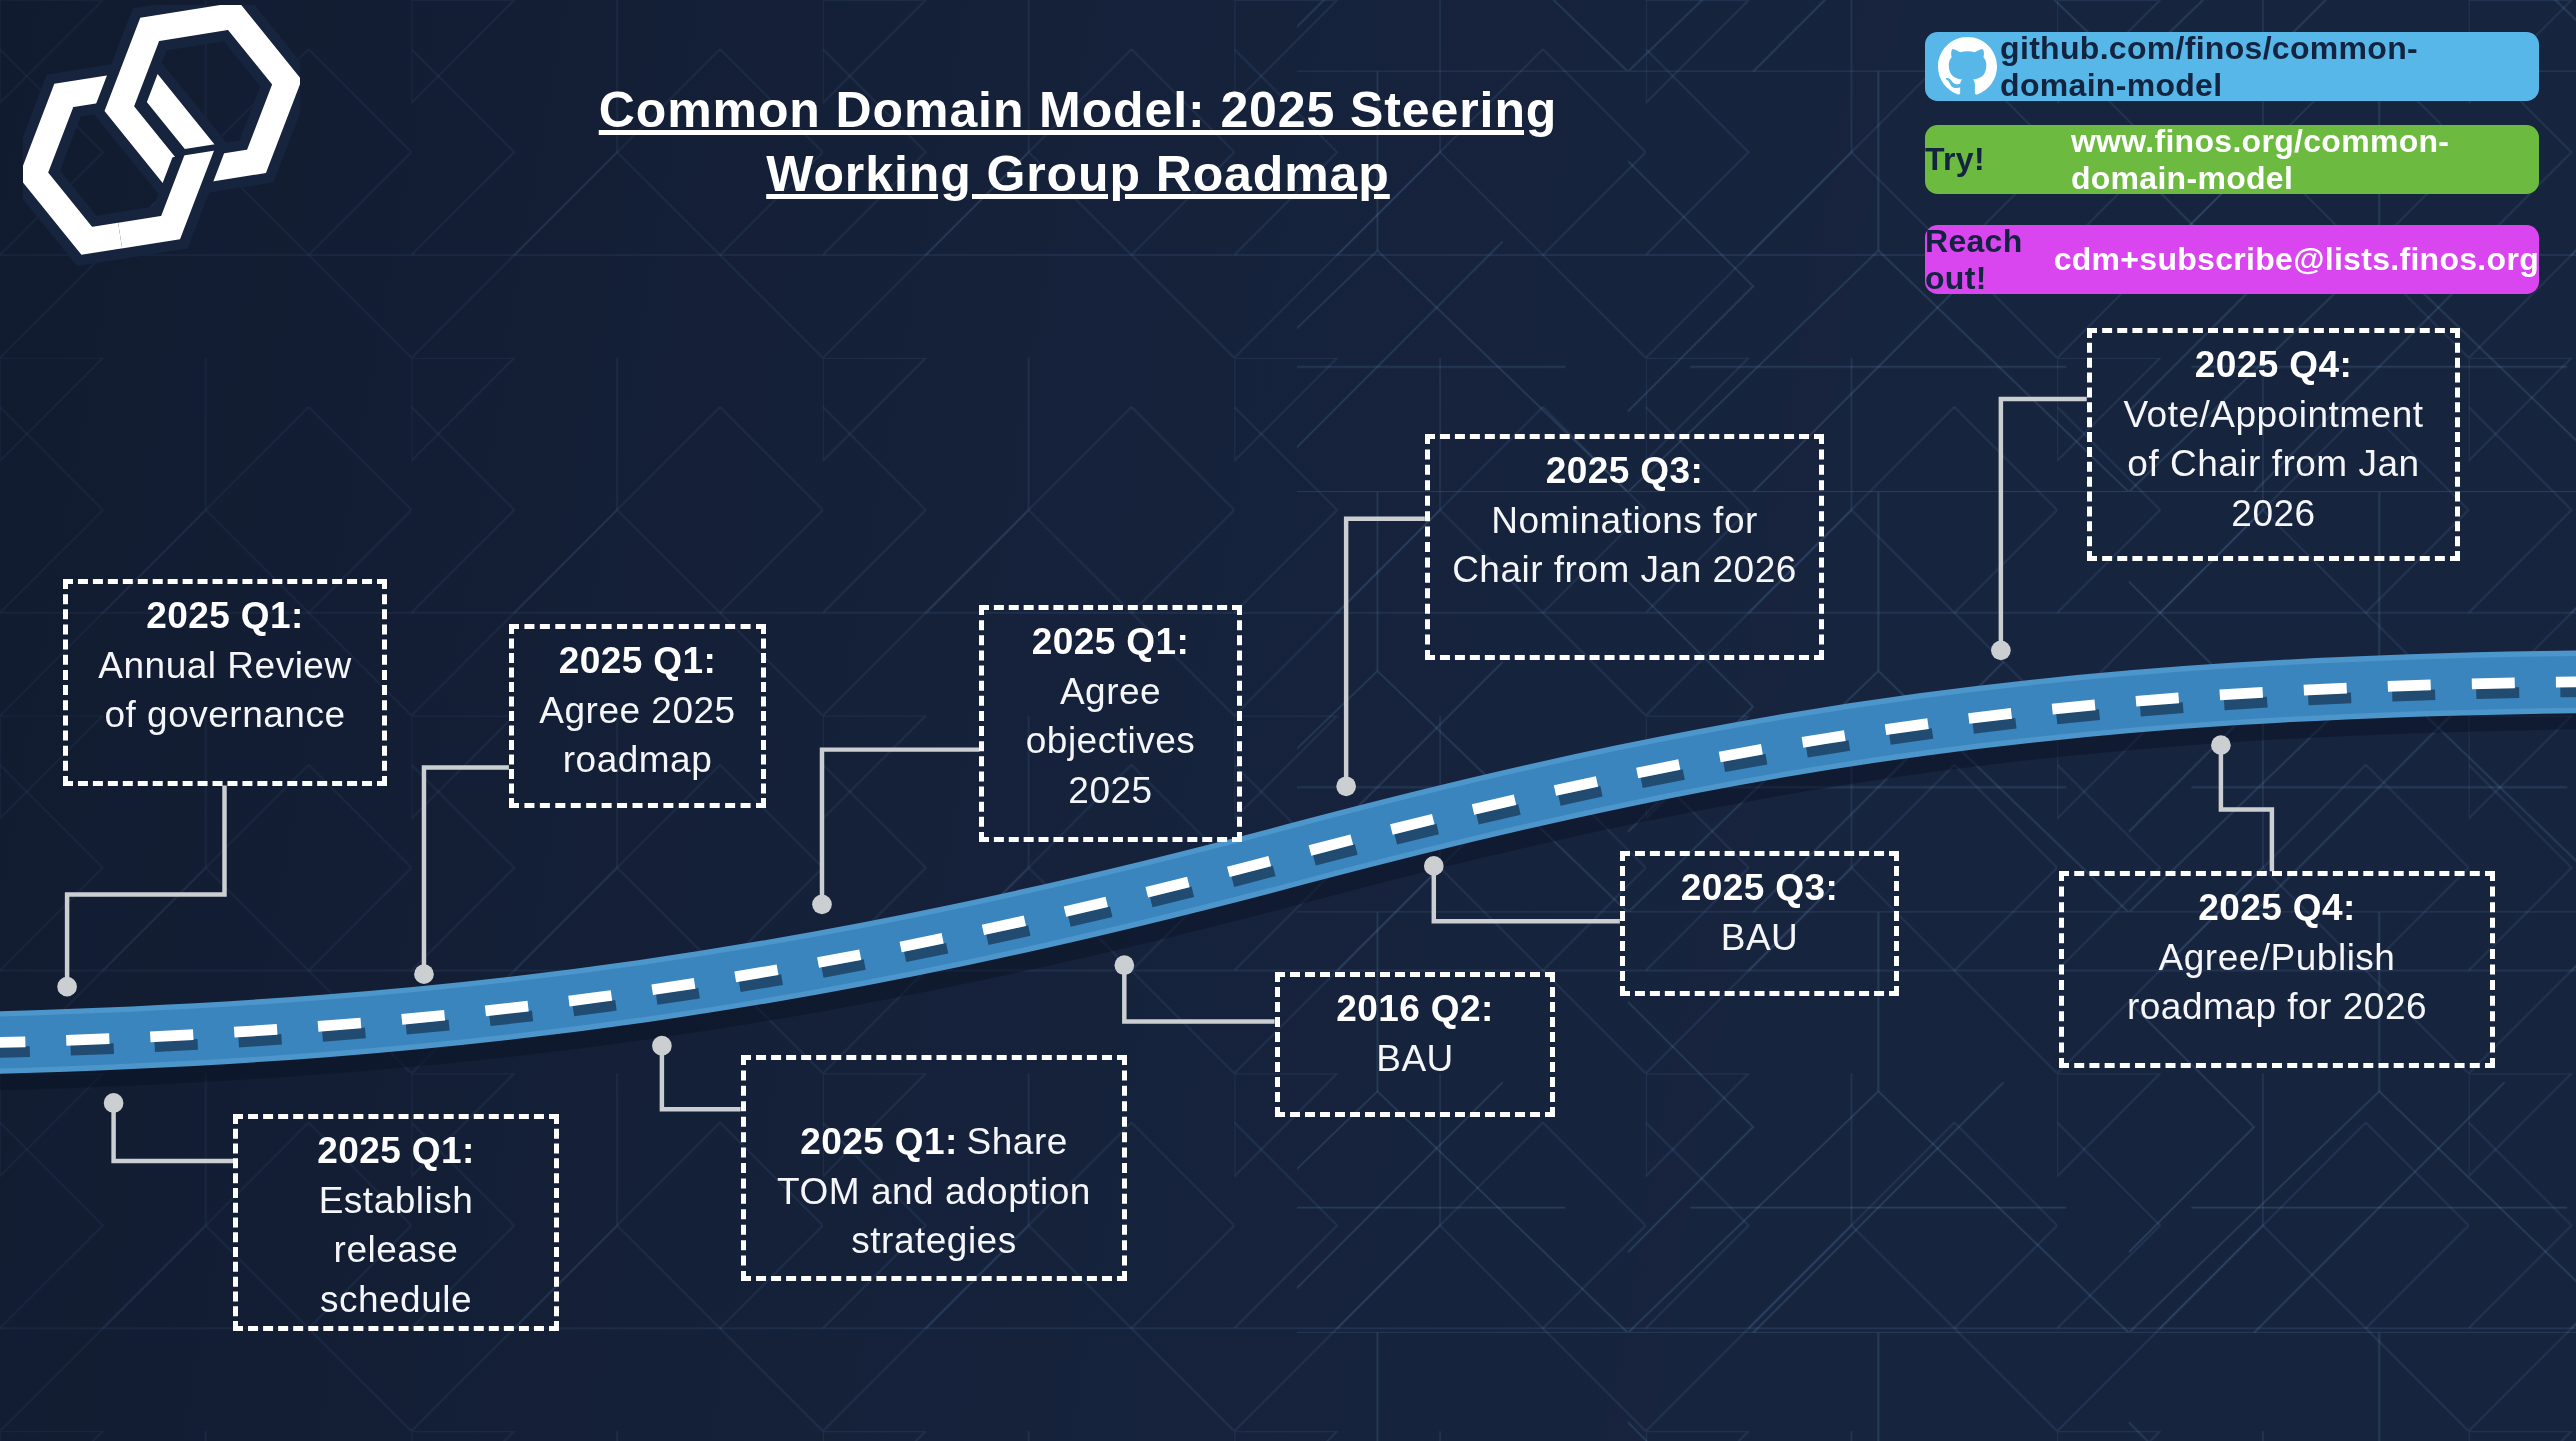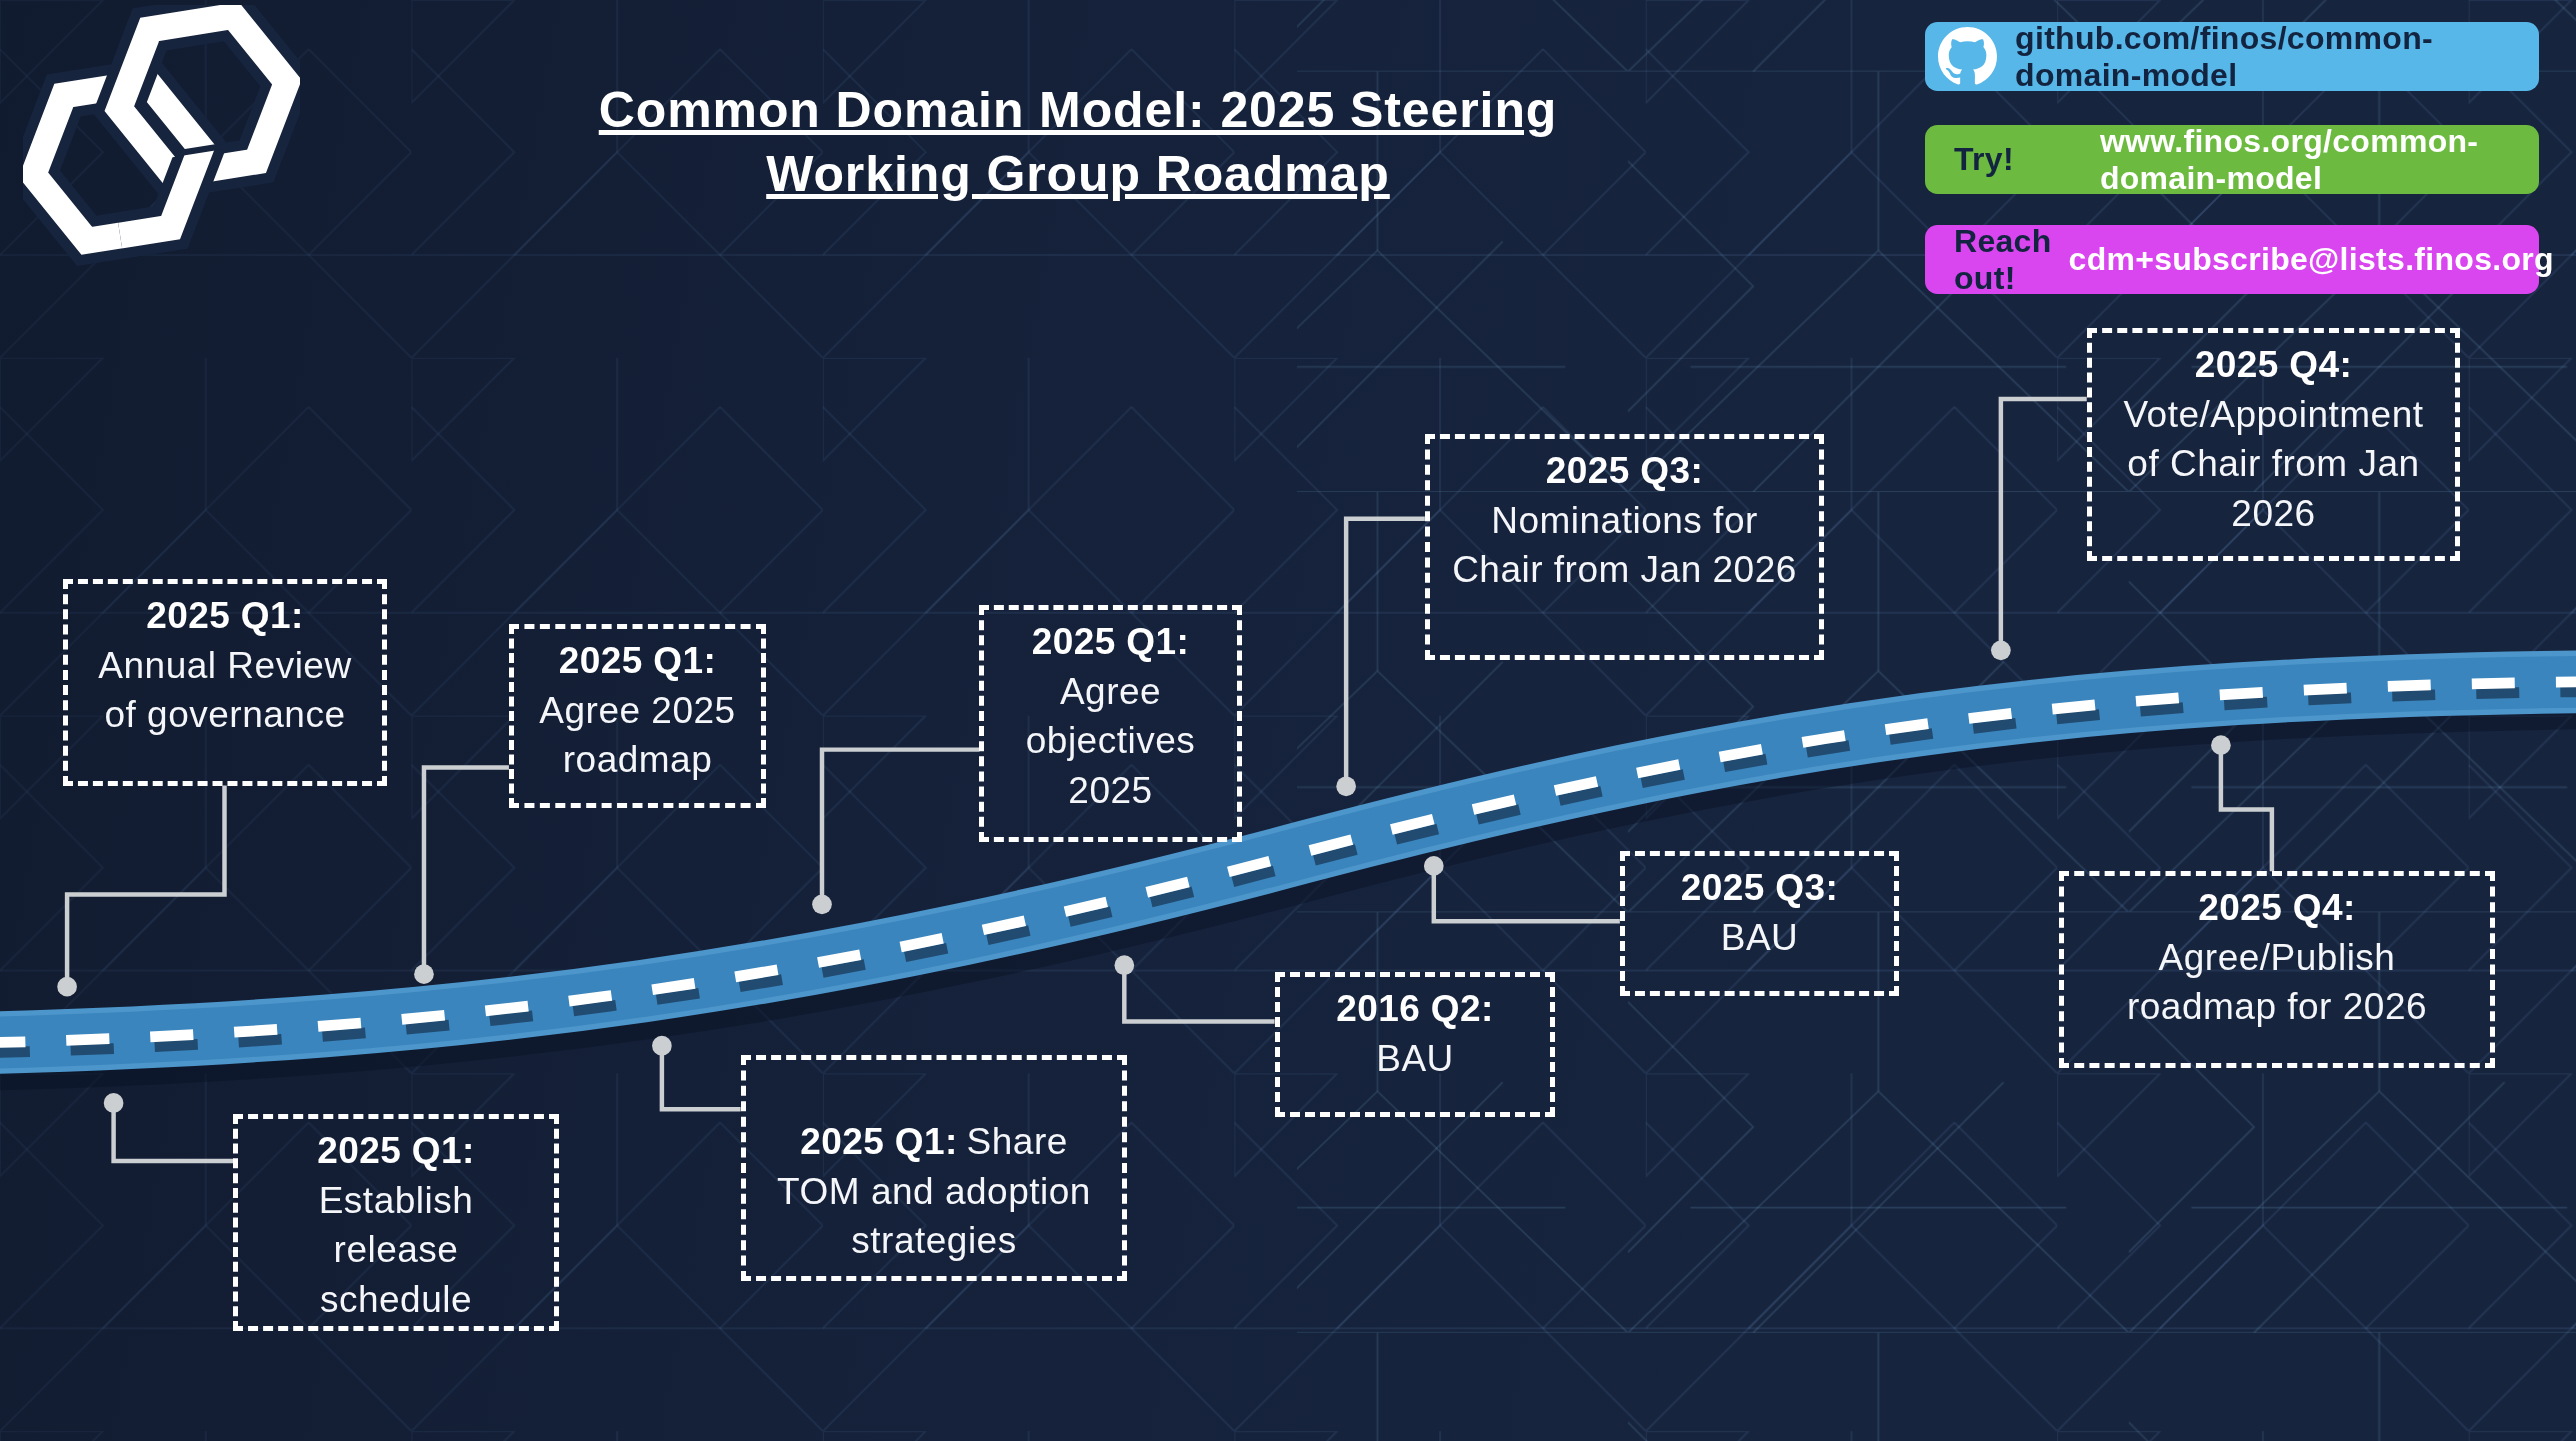--- a/index.html
+++ b/index.html
@@ -14,28 +14,28 @@
     background:linear-gradient(100deg,rgba(12,20,36,.55) 0%,rgba(12,20,36,.15) 40%,rgba(12,20,36,0) 70%);}
 
   
   #logo{left:23px;top:5.4px;width:277px;height:264px;z-index:3}
   #title{left:215px;top:79px;width:1726px;z-index:3;text-align:center;color:#ffffff;
          font-weight:700;font-size:50px;line-height:1.27;letter-spacing:0.9px;text-decoration:underline;}
 
   
   .badge{position:absolute;left:1925px;width:614px;height:69px;border-radius:12.5px;z-index:3;
          display:flex;align-items:center;font-size:32px;font-weight:700;letter-spacing:0.3px;}
-  #badge-github{top:22px;gap:15px;}
+  #badge-github{top:32px;}
   #badge-try{top:125px;}
   #badge-reach{top:225px;}
   .badge .dark{color:#132440}
   .badge .light{color:#ffffff}
   #badge-github .dark{margin-left:3.6px}
   .gh-icon{width:59px;height:59px;margin-left:12.5px;flex:0 0 auto}
-  .prefix{margin-left:29px}
+  .prefix{}
   #badge-try .light{margin-left:86px}
   #badge-reach .light{margin-left:17px}
 
   
   #road-layer{position:absolute;inset:0;z-index:2}
 
   
   .ms{position:absolute;z-index:4;border:5.4px dashed #ffffff;box-sizing:border-box;
       display:flex;flex-direction:column;justify-content:flex-start;text-align:center;
       color:#f4f6f9;font-size:37px;line-height:1.34;font-weight:300;letter-spacing:0.5px;

